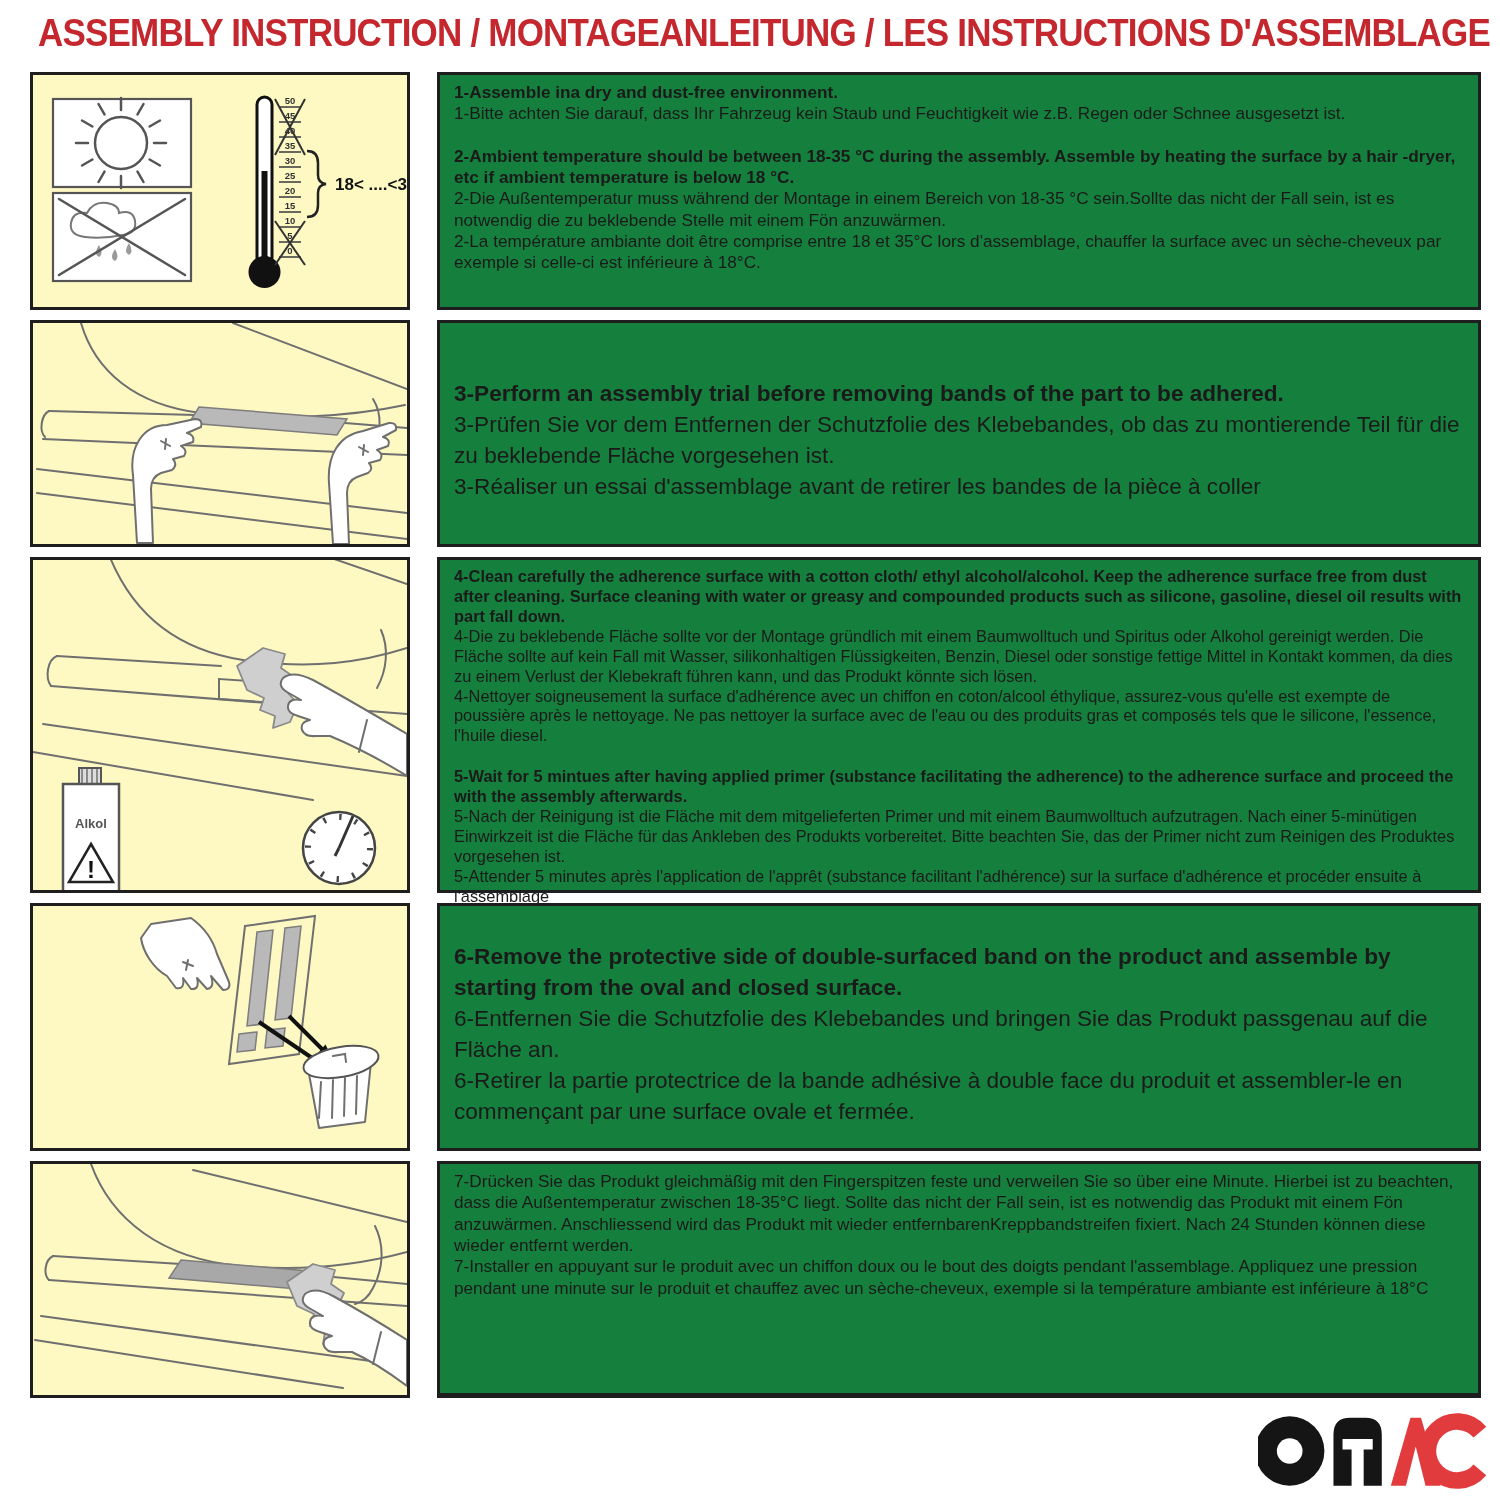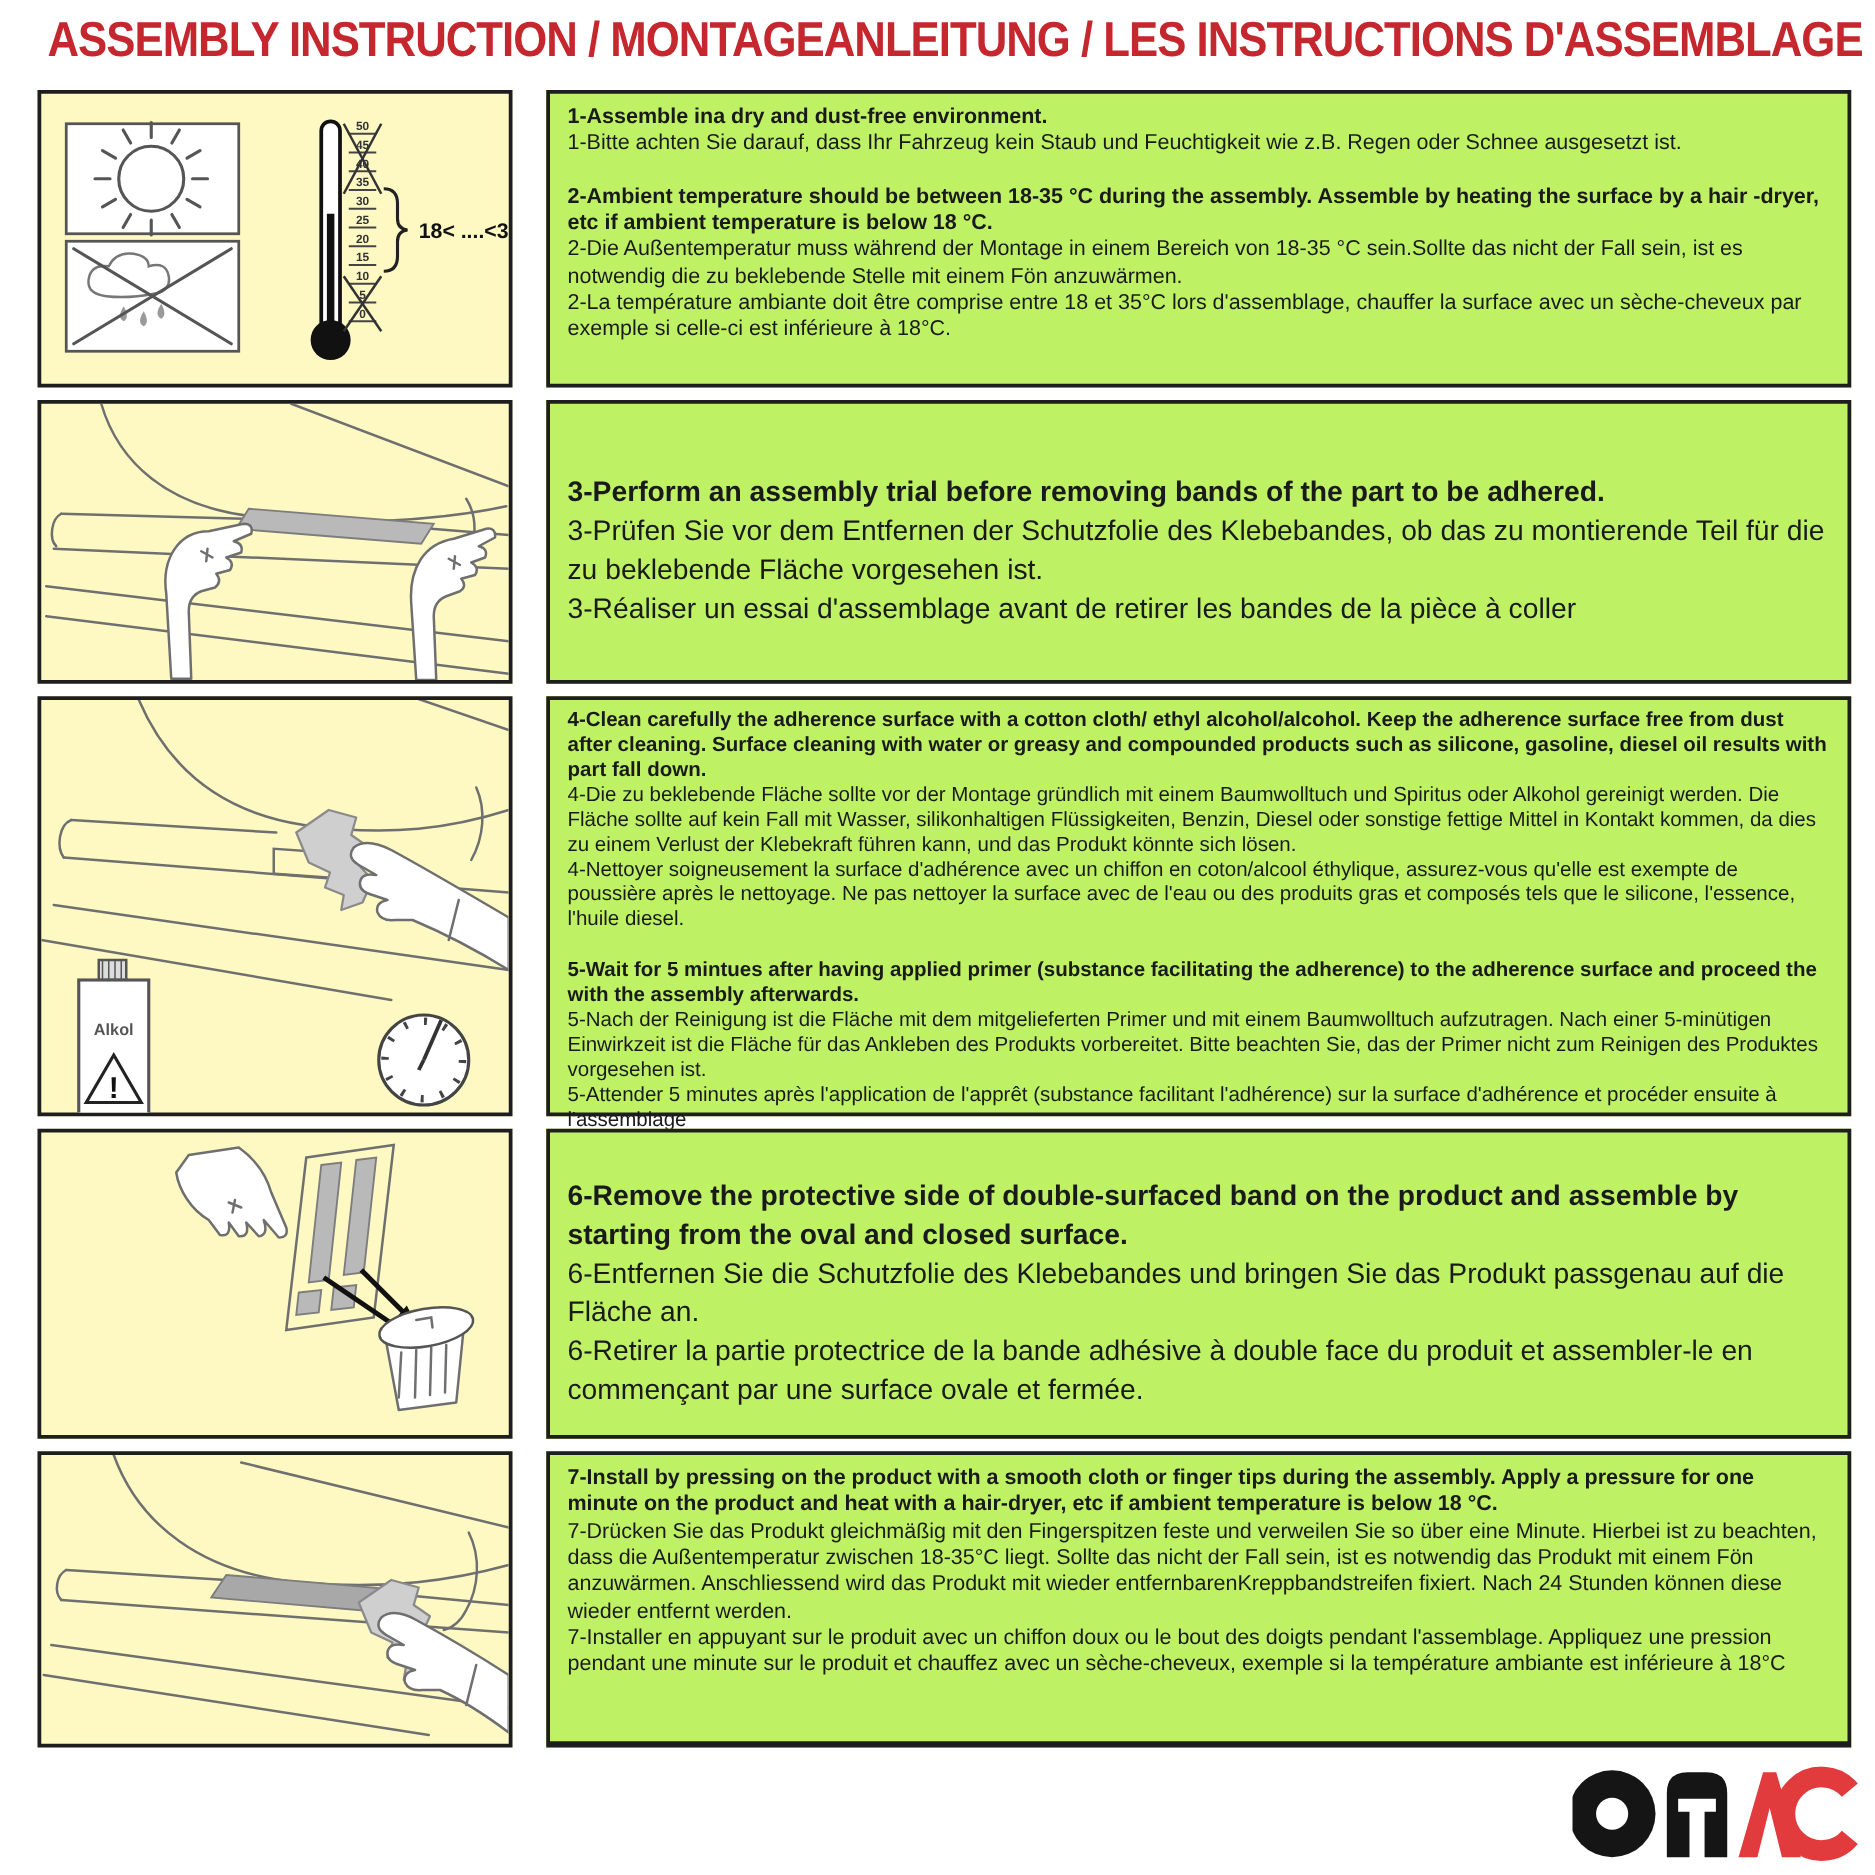--- a/index.html
+++ b/index.html
@@ -14,21 +14,21 @@
     font-size:35px; font-weight:800; letter-spacing:-0.8px;
     color:#c4272d; white-space:nowrap;
     transform:scaleY(1.12); transform-origin:left top;
   }
   .rows { position:absolute; top:72px; left:30px; right:19px; }
   .row { display:flex; gap:27px; margin-bottom:10px; }
   .illus {
     width:380px; flex:none; border:3px solid #1e1e1e; background:#fef9c3;
     display:flex; align-items:center; justify-content:center; overflow:hidden;
   }
-  .tbox { flex:1; border:3px solid #1e1e1e; background:#bef264; padding:7px 16px 6px 14px; }
+  .tbox { flex:1; border:3px solid #1e1e1e; background:#15803d; padding:7px 16px 6px 14px; }
   .r1 .illus,.r1 .tbox { height:238px; }
   .r2 .illus,.r2 .tbox { height:227px; }
   .r3 .illus,.r3 .tbox { height:336px; }
   .r4 .illus,.r4 .tbox { height:248px; }
   .r5 .illus,.r5 .tbox { height:237px; }
   .r2 .tbox { padding-top:56px; }
   .r4 .tbox { padding-top:36px; }
   .r5 .tbox { position:relative; border-bottom-width:5px; }
   .fs17 { font-size:17.2px; line-height:1.24; }
   .fs16 { font-size:16.4px; line-height:1.215; }
@@ -256,21 +256,20 @@
         <path class="ln" d="M8,152 L374,202"></path>
         <path class="ln" d="M2,176 L310,224"></path>
         <g>
           <path class="cloth" d="M254,118 l26,-18 l22,6 l-4,14 l13,9 l-7,15 l11,12 l-8,18 l-17,6 l2,-12 l-15,-6 l4,-12 l-17,-8 Z"></path>
           <path class="hand" d="M374,176 C346,158 322,144 300,132 Q282,122 272,130 Q266,138 276,144 L290,152 Q278,150 277,158 Q276,165 287,168 L299,172 Q289,174 291,182 Q294,189 305,188 L319,188 C341,198 358,210 374,222 Z"></path>
           <path class="ln" d="M348,168 L340,200"></path>
         </g>
       </svg>
     </div>
     <div class="tbox fs17">
-      <p class="b">7-Install by pressing on the product with a smooth cloth or finger tips during the assembly. Apply a pressure for one minute on the product and heat with a hair-dryer, etc if ambient temperature is below 18 °C.</p>
       <p>7-Drücken Sie das Produkt gleichmäßig mit den Fingerspitzen feste und verweilen Sie so über eine Minute. Hierbei ist zu beachten, dass die Außentemperatur zwischen 18-35°C liegt. Sollte das nicht der Fall sein, ist es notwendig das Produkt mit einem Fön anzuwärmen. Anschliessend wird das Produkt mit wieder entfernbarenKreppbandstreifen fixiert. Nach 24 Stunden können diese wieder entfernt werden.</p>
       <p>7-Installer en appuyant sur le produit avec un chiffon doux ou le bout des doigts pendant l'assemblage. Appliquez une pression pendant une minute sur le produit et chauffez avec un sèche-cheveux, exemple si la température ambiante est inférieure à 18°C</p>
     </div>
   </section>
 
 </div>
 
 <div class="brand-box">
   <svg width="240" height="76" viewBox="0 0 318 100" role="img">
     <circle cx="42" cy="50" r="46" fill="#151515"></circle>

